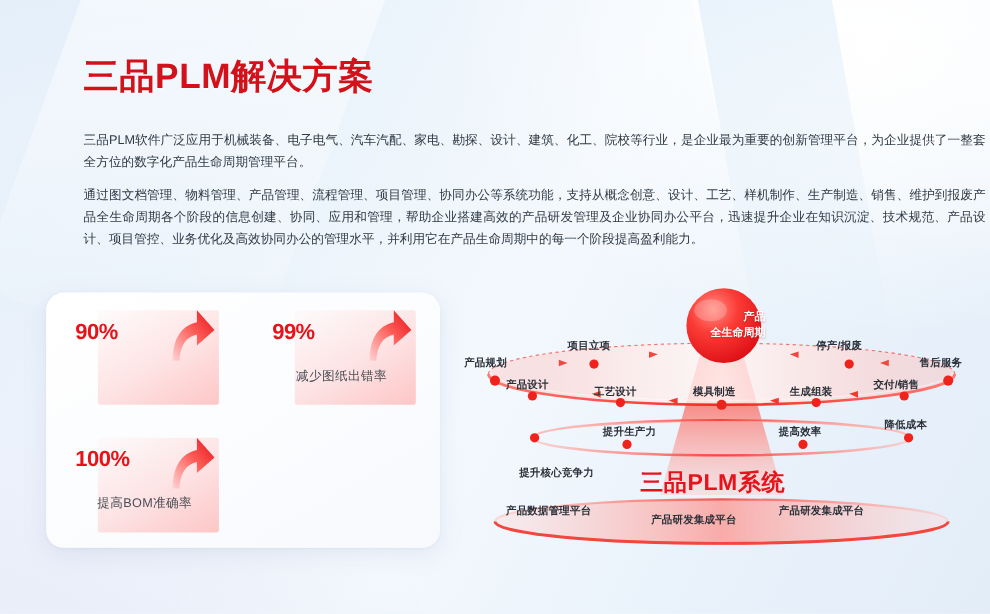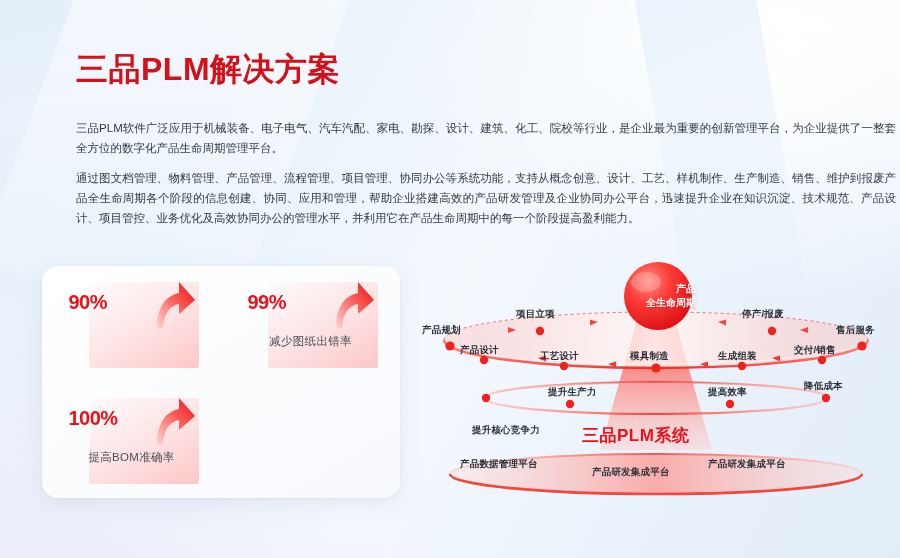--- a/index.html
+++ b/index.html
@@ -81,21 +81,21 @@
   .dlabel{
     position:absolute;font-size:9.5px;font-weight:bold;color:#2b3038;
     white-space:nowrap;letter-spacing:.2px;
   }
   .sphere-text{
     position:absolute;text-align:right;color:#fff;font-weight:bold;
     font-size:10px;line-height:13px;white-space:nowrap;
     text-shadow:0 1px 2px rgba(150,0,0,.35);
   }
   .plm-title{
-    position:absolute;font-size:17px;font-weight:bold;color:#e8121a;
+    position:absolute;font-size:21px;font-weight:bold;color:#e8121a;
     white-space:nowrap;letter-spacing:.5px;
   }
 </style>
 </head>
 <body>
 
 <div id="page">
 
   <div class="band band1"></div>
   <div class="band band2"></div>

